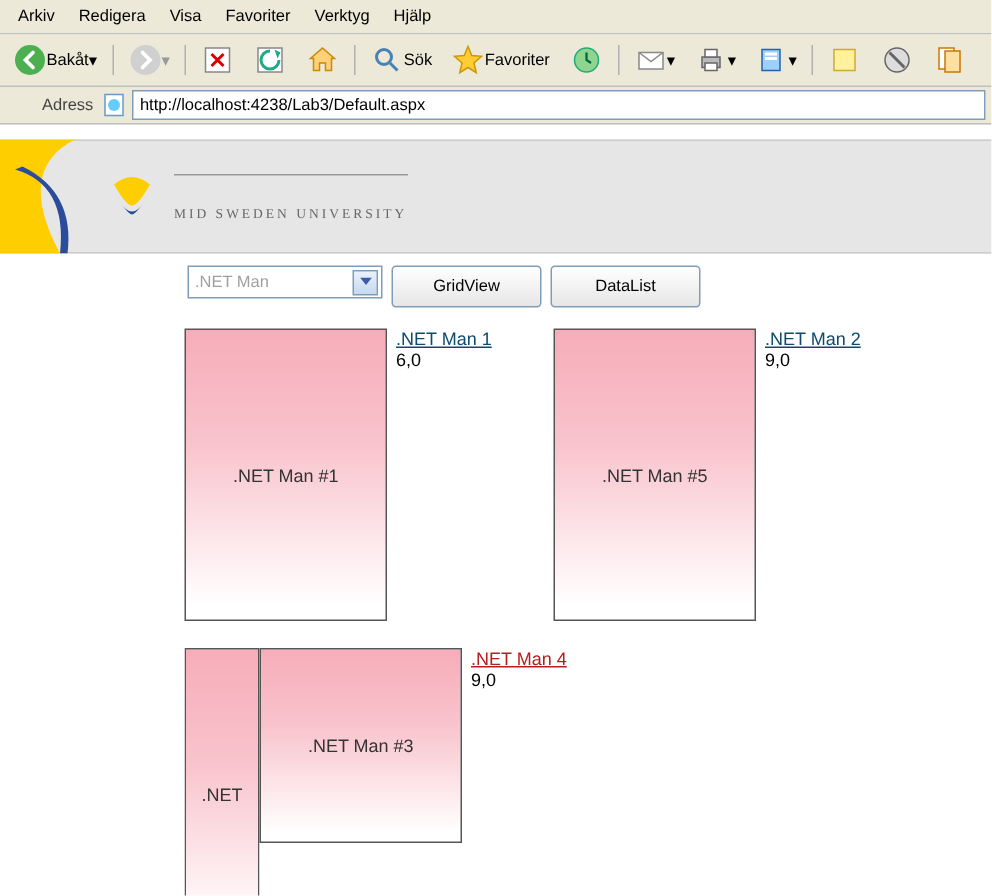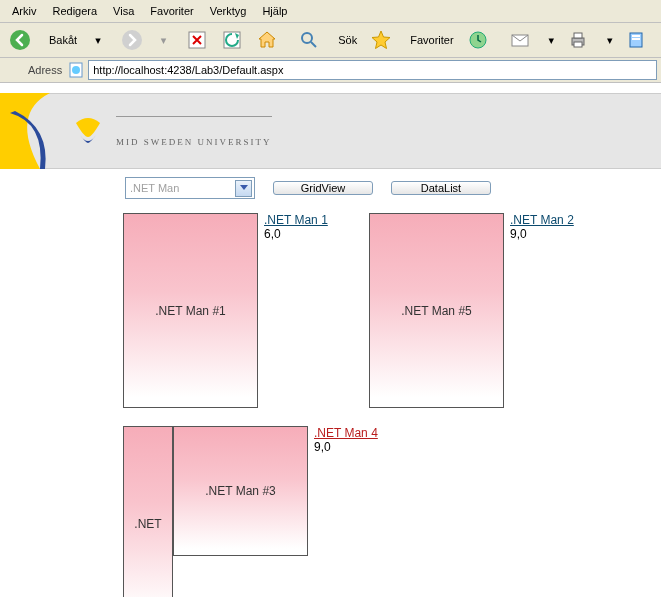--- a/index.html
+++ b/index.html
@@ -1,40 +1,40 @@
 <!DOCTYPE html>
 <html><head>
   <meta charset="utf-8">
   <style>
     * { margin:0; padding:0; box-sizing:border-box; }
     body { font-family: Tahoma, Arial, sans-serif; font-size:11px; background:#fff; width:661px; height:597px; overflow:hidden; }
     .menubar { display:flex; gap:4px; padding:3px 6px; background:#ece9d8; border-bottom:1px solid #c0c0c0; }
     .menu-item { padding:2px 6px; cursor:default; }
     .toolbar { display:flex; align-items:center; gap:3px; padding:3px 4px; background:#ece9d8; border-bottom:1px solid #c0c0c0; }
-    .tbtn { display:flex; align-items:center; gap:18px; padding:2px 4px; border:1px solid transparent; border-radius:3px; cursor:default; }
+    .tbtn { display:flex; align-items:center; gap:0; padding:2px 4px; border:1px solid transparent; border-radius:3px; cursor:default; }
     .ticon { width:22px; height:22px; display:flex; align-items:center; justify-content:center; }
     .sep { width:1px; height:20px; background:#b0b0b0; margin:0 2px; }
     .addrbar { display:flex; align-items:center; gap:4px; padding:2px 4px; background:#ece9d8; border-bottom:1px solid #c0c0c0; }
     .addr-label { padding:0 2px; color:#444;margin-left:22px; }
     .addr-icon { width:16px; height:16px; display:flex; align-items:center; justify-content:center; }
     .addr-input { flex:1; border:1px solid #7f9db9; background:#fff; height:20px; padding:0 4px; font-family:inherit; font-size:11px; }
     .content { position:relative; height:calc(597px - 80px); }
     .uni-header { display:flex; align-items:center; background:#e6e6e6; height:76px; margin-top:10px; border-top:1px solid #ccc; border-bottom:1px solid #ccc; }
     .uni-corner { width:50px; height:76px; }
     .uni-corner svg { width:50px; height:76px; }
     .uni-logo { display:flex; align-items:center; gap:10px; margin-left:20px; }
     .uni-logo-mark { width:36px; height:36px; }
     .uni-name { font-family: Georgia, serif; }
     .uni-name .main { font-size:22px; color:#333; letter-spacing:1px; }
     .uni-name .sub { font-size:9px; color:#666; letter-spacing:2px; border-top:1px solid #999; padding-top:20px; }
     .page { margin-left:117px; }
-    .controls { display:flex; gap:18px; align-items:center; padding:8px 8px 4px 8px; }
+    .controls { display:flex; gap:6px; align-items:flex-start; padding:8px 8px 4px 8px; }
     .dropdown { width:130px; height:22px; border:1px solid #7f9db9; background:#fff; display:flex; align-items:center; justify-content:space-between; padding:0 2px 0 4px; color:#a0a0a0; }
     .dd-btn { width:17px; height:17px; background:linear-gradient(#eaf2fb,#c5d9f1); border:1px solid #7f9db9; display:flex; align-items:center; justify-content:center; }
-    .btn { min-width:100px; height:14px; border:1px solid #7f9db9; background:linear-gradient(#fff,#e6e6e6); border-radius:3px; font-size:11px; cursor:default; }
+    .btn { min-width:100px; height:28px; border:1px solid #7f9db9; background:linear-gradient(#fff,#e6e6e6); border-radius:3px; font-size:11px; cursor:default; }
     .card-area { padding:10px 6px; display:flex; flex-wrap:wrap; gap:0; }
     .card-block { display:flex; width:246px; margin-bottom:18px; }
     .card-block.cropright { width:50px; overflow:hidden; }
     .card { width:135px; height:195px; border:1px solid #555; background:linear-gradient(#f6adb9 0%, #f9c4cd 40%, #fff 95%); display:flex; align-items:center; justify-content:center; font-size:12px; color:#333; }
     .card-info { padding:0 0 0 6px; }
     .link { color:#b91c1c; text-decoration:underline; font-size:12px; cursor:pointer; }
     .link.visited { color:#0c4a6e; }
     .info-sub { font-size:12px; color:#000; }
     .row2 .card { height:130px; }
   </style>

